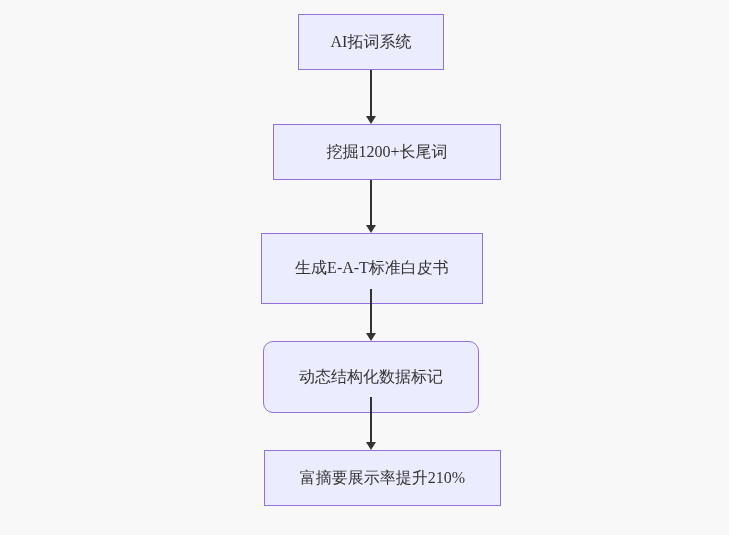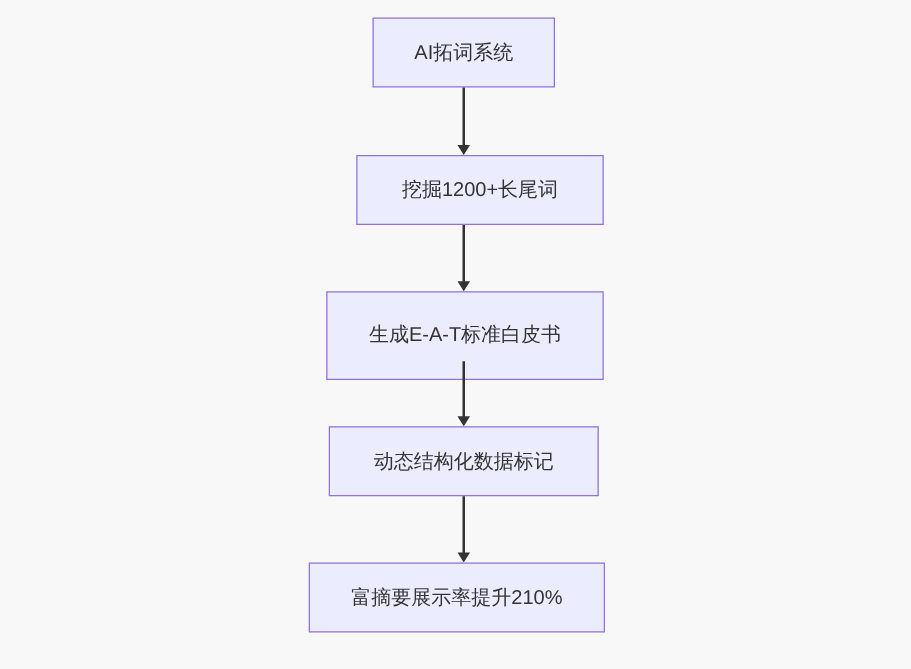--- a/index.html
+++ b/index.html
@@ -25,20 +25,21 @@
     position: absolute;
     box-sizing: border-box;
     background: #ECECFF;
     border: 1px solid #9370DB;
     display: flex;
     align-items: center;
     justify-content: center;
     color: #333333;
     font-size: 16px;
     white-space: nowrap;
+    font-family: Liberation Serif, serif;
   }
   .arrow {
     position: absolute;
     width: 12px;
   }
   .arrow-line {
     position: absolute;
     left: 5px;
     top: 0;
     width: 2px;
@@ -49,24 +50,24 @@
     left: 1px;
     bottom: 0;
     width: 0;
     height: 0;
     border-left: 5px solid transparent;
     border-right: 5px solid transparent;
     border-top: 8px solid #333333;
   }
   
   #node-0 { left: 298px; top: 14px;  width: 146px; height: 56px; }
-  #node-1 { left: 285px; top: 124px; width: 198px; height: 56px; }
+  #node-1 { left: 273px; top: 124px; width: 228px; height: 56px; }
   #node-2 { left: 261px; top: 233px; width: 222px; height: 71px; }
-  #node-3 { left: 263px; top: 341px; width: 216px; height: 56px; }
-  #node-4 { left: 247px; top: 450px; width: 237px; height: 56px; }
+  #node-3 { left: 263px; top: 341px; width: 216px; height: 72px; border-radius: 10px; }
+  #node-4 { left: 264px; top: 450px; width: 237px; height: 56px; }
   #arrow-0 { left: 365px; top: 70px;  height: 54px; }
   #arrow-1 { left: 365px; top: 180px; height: 53px; }
   #arrow-2 { left: 365px; top: 289px; height: 52px; }
   #arrow-3 { left: 365px; top: 397px; height: 53px; }
   #arrow-0 .arrow-line { height: 47px; }
   #arrow-1 .arrow-line { height: 46px; }
   #arrow-2 .arrow-line { height: 45px; }
   #arrow-3 .arrow-line { height: 46px; }
 </style>
 </head>

